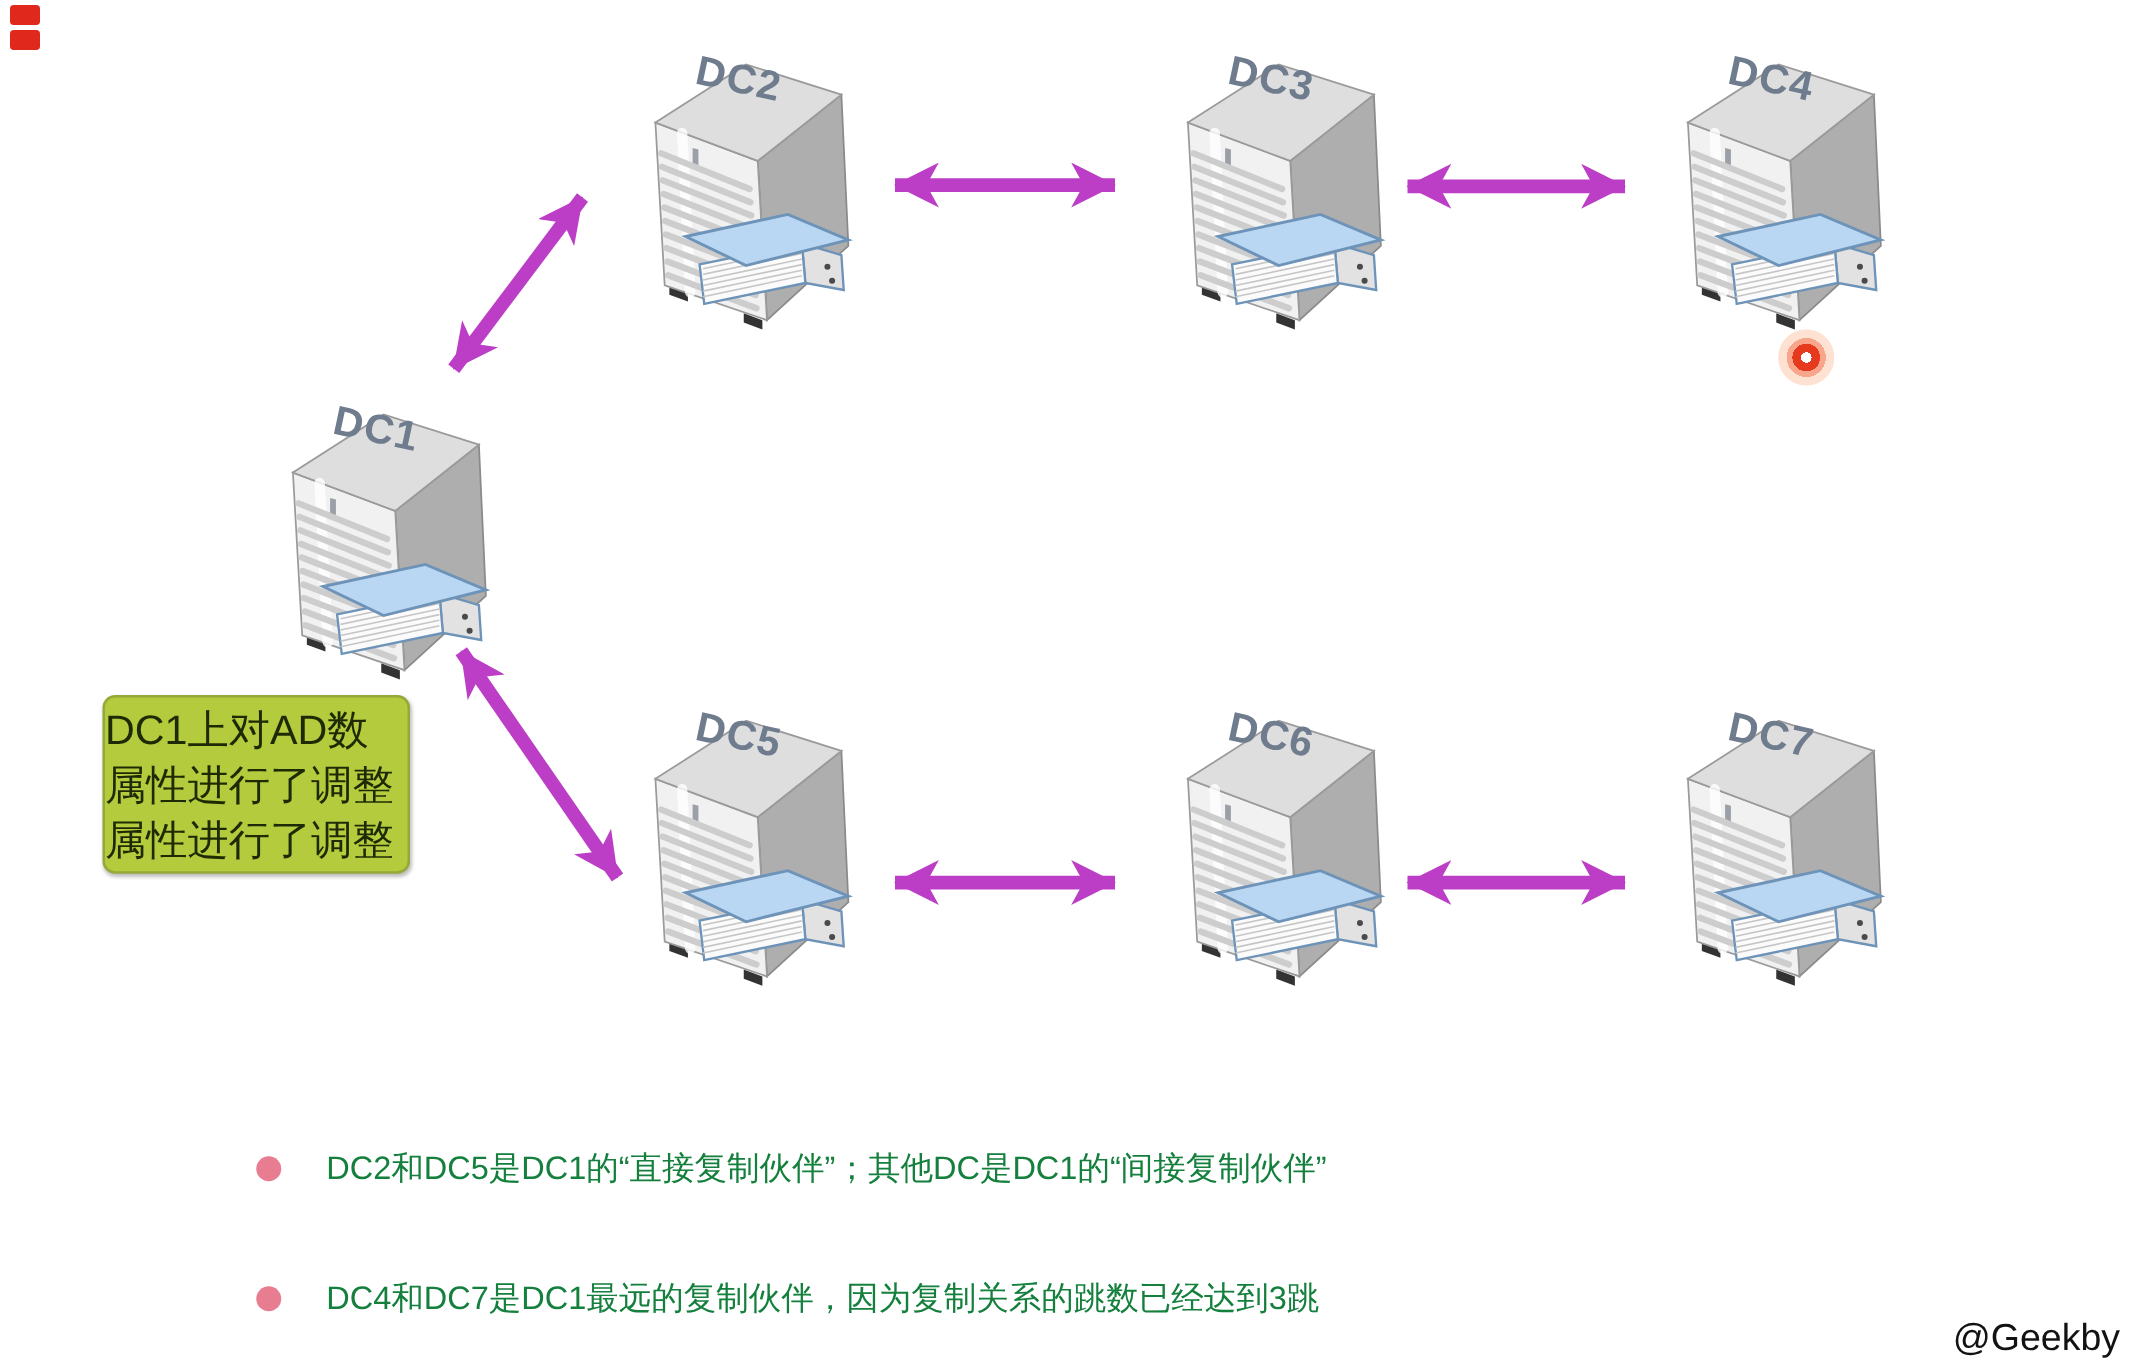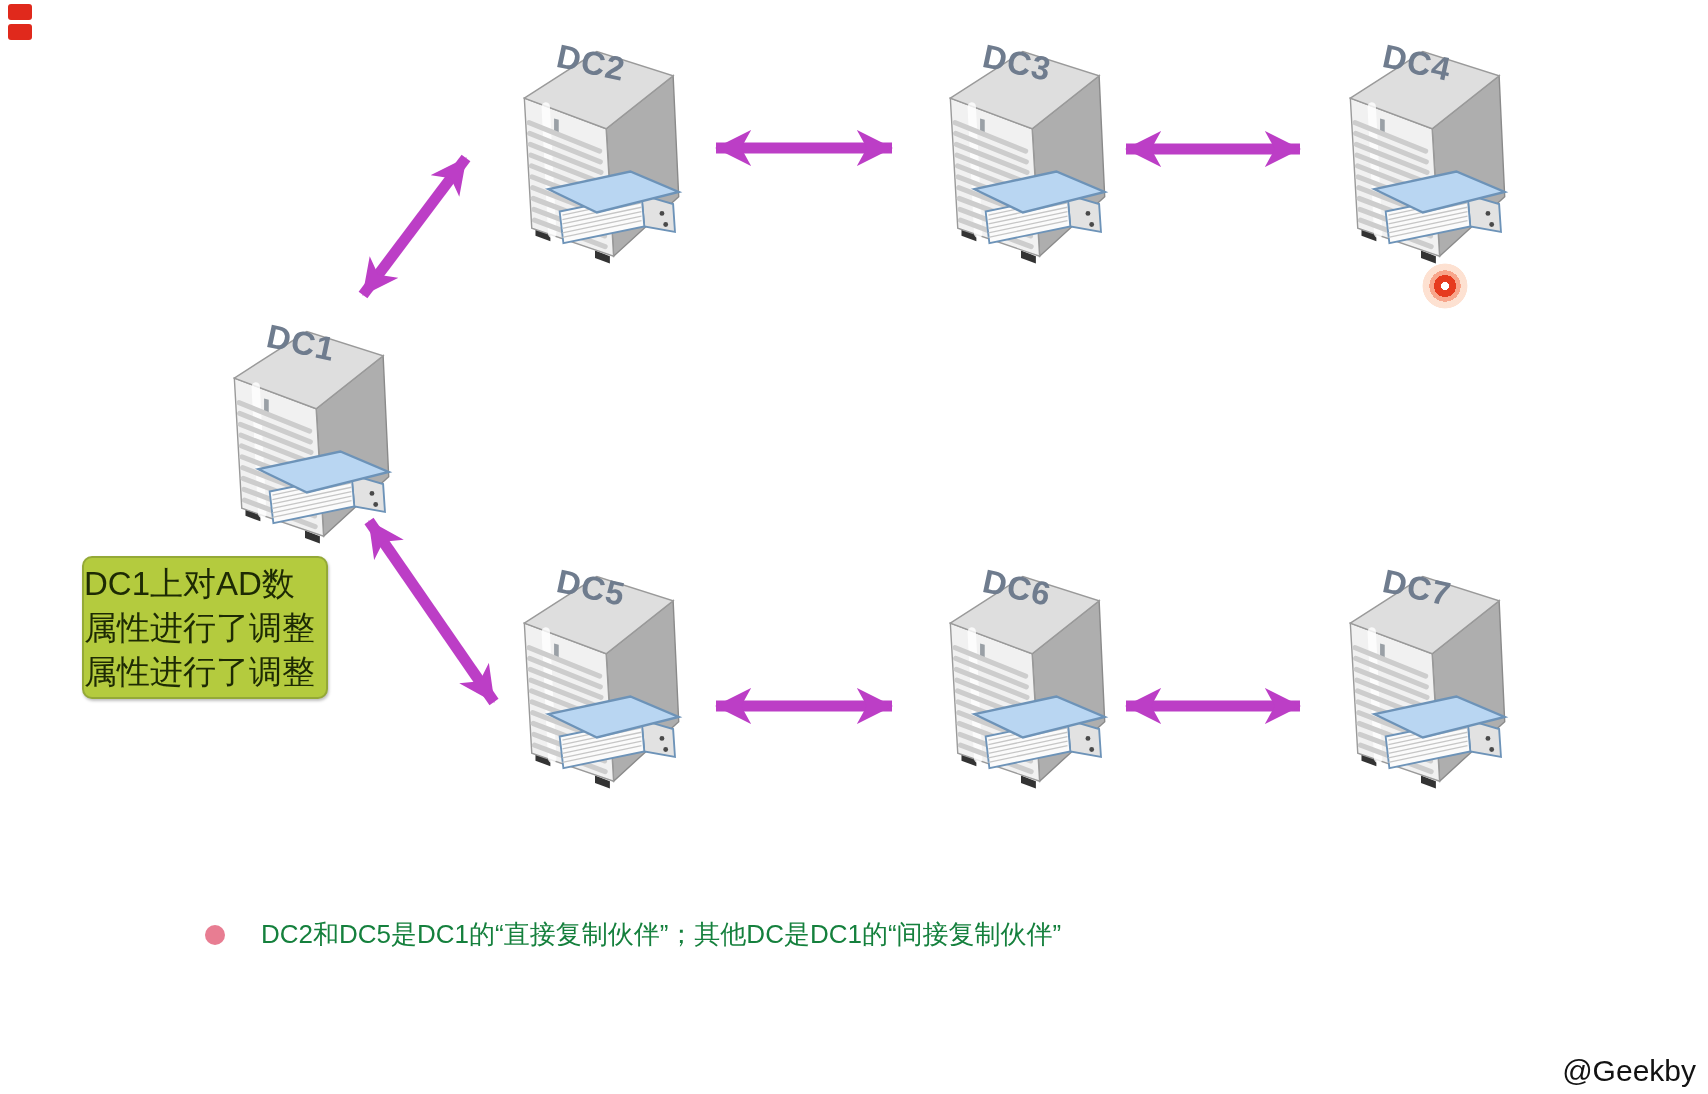--- a/index.html
+++ b/index.html
@@ -362,15 +362,19 @@
   </div>
 
   <div class="glow-dot"></div>
 </div>
 
 <div class="bullets">
   <div class="bullet-row">
     <span class="bullet-dot"></span>
     <span class="bullet-text">DC2和DC5是DC1的“直接复制伙伴”；其他DC是DC1的“间接复制伙伴”</span>
   </div>
+  <div class="bullet-row">
+    <span class="bullet-dot"></span>
+    <span class="bullet-text">DC4和DC7是DC1最远的复制伙伴，因为复制关系的跳数已经达到3跳</span>
+  </div>
 </div>
 
 <div class="watermark">@Geekby</div>
 
 </body></html>

